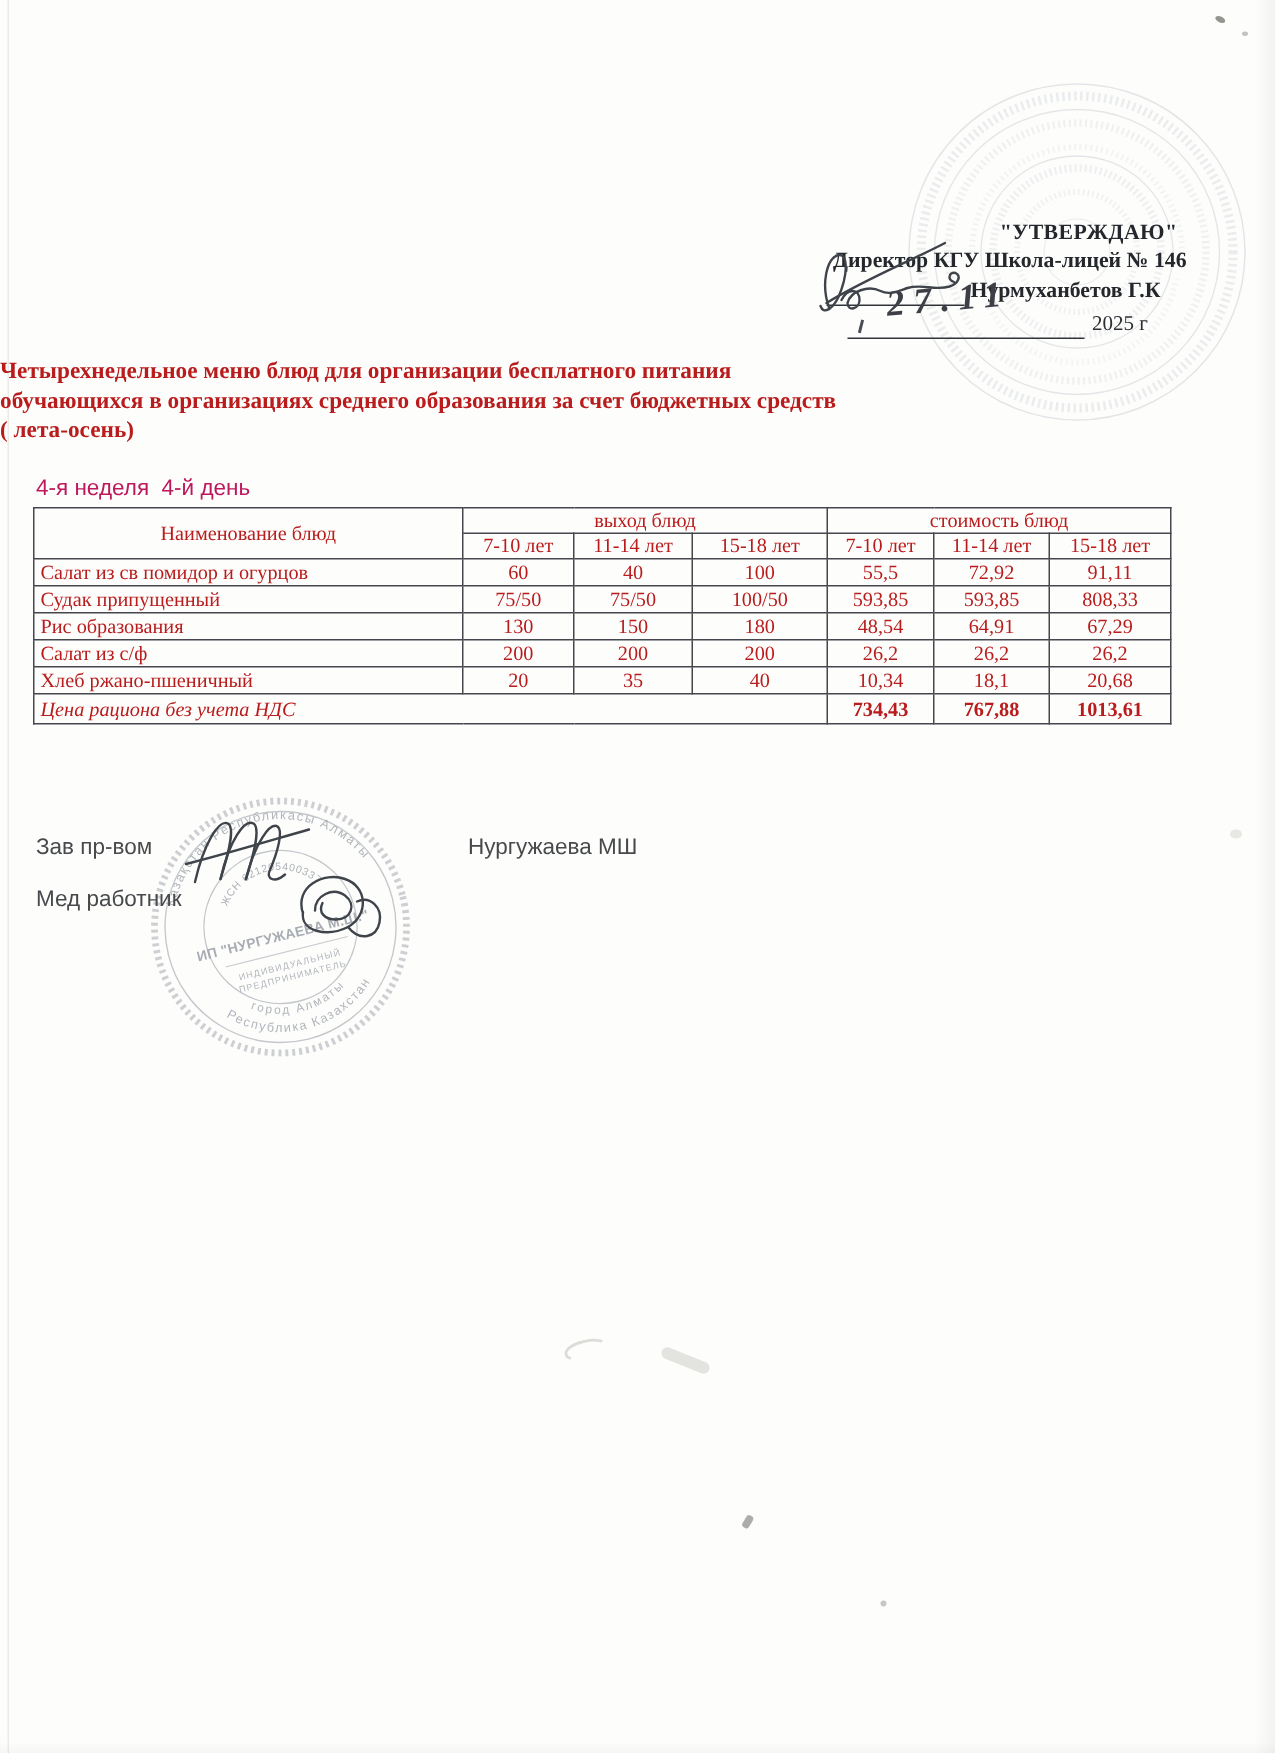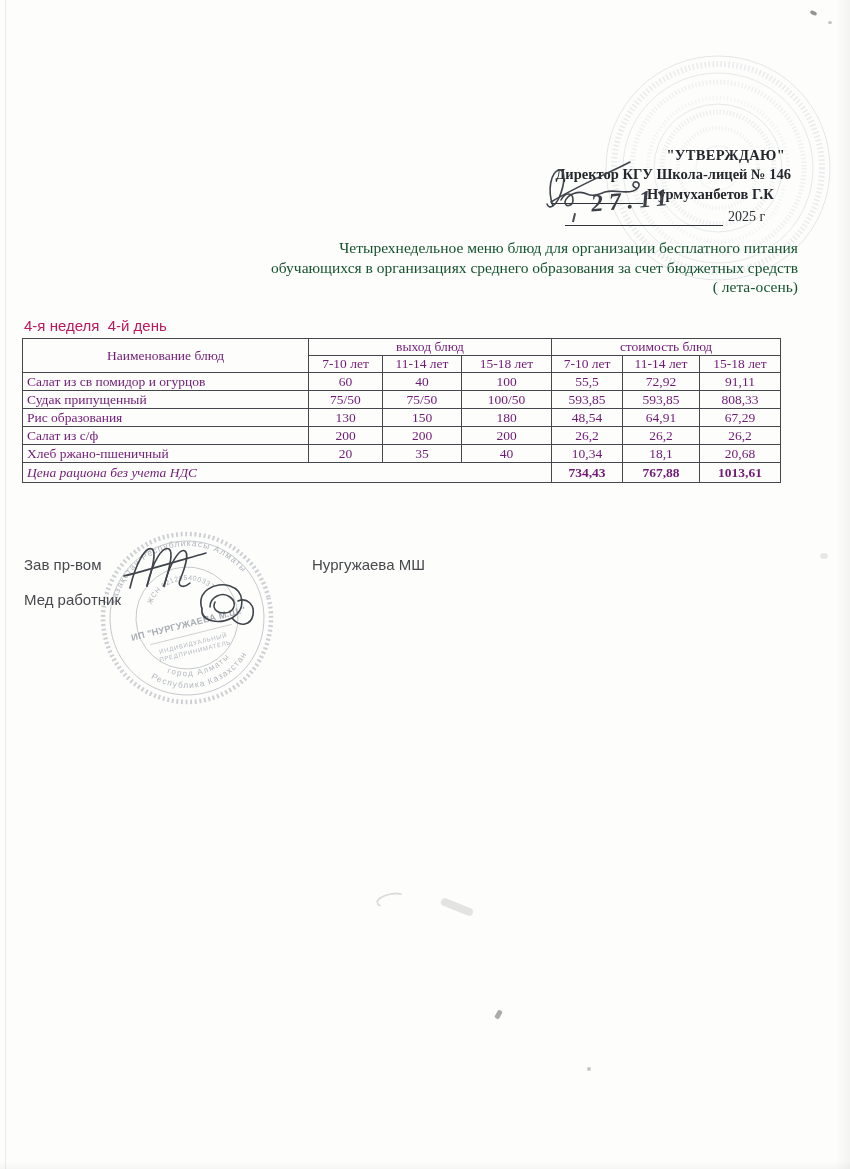--- a/index.html
+++ b/index.html
@@ -26,30 +26,30 @@
   .uline{display:inline-block;border-bottom:1.2px solid #303439;height:14px;}
   .l3 .uline{width:92px;margin-right:4px;}
   .l4{margin-top:3px;padding-left:14px;display:flex;align-items:flex-end;font-weight:normal;}
   .l4 .uline{width:158px;position:relative;margin-right:5px;}
   .hand-date{position:absolute;left:26px;top:-20px;font-style:italic;font-size:24px;
     letter-spacing:6px;color:#3c4046;transform:rotate(-5deg);font-weight:bold;white-space:nowrap;}
   .tick{position:absolute;left:8px;top:2px;width:1.5px;height:9px;background:#4a4e54;transform:rotate(14deg);}
   .year{font-size:14px;color:#2c2f33;white-space:nowrap;}
 
   
-  .doc-title{position:absolute;left:0;top:238px;width:798px;text-align:right;z-index:2;
-    font-size:15.5px;font-weight:normal;line-height:19.5px;color:#14532d;}
+  .doc-title{position:absolute;left:0;top:238px;width:798px;text-align:left;z-index:2;
+    font-size:15.5px;font-weight:bold;line-height:19.5px;color:#b91c1c;}
 
   
   .week-label{position:absolute;left:24px;top:317px;z-index:2;
     font-family:"Liberation Sans",sans-serif;font-size:15px;color:#be185d;white-space:pre;}
 
   
   table.menu{position:absolute;left:22px;top:338px;width:758px;border-collapse:collapse;z-index:2;
-    font-size:13.5px;color:#701a75;table-layout:fixed;}
+    font-size:13.5px;color:#b91c1c;table-layout:fixed;}
   table.menu td{border:1px solid #45474c;padding:0;vertical-align:middle;text-align:center;
     line-height:1.12;overflow:hidden;white-space:nowrap;}
   table.menu tr.hdr td{height:16px;}
   table.menu tr.data td{height:17px;}
   table.menu tr.total td{height:19px;}
   table.menu td.name{text-align:left;padding-left:4px;}
   table.menu tr.total td.name{font-style:italic;}
   table.menu tr.total td.val{font-weight:bold;}
 
   

